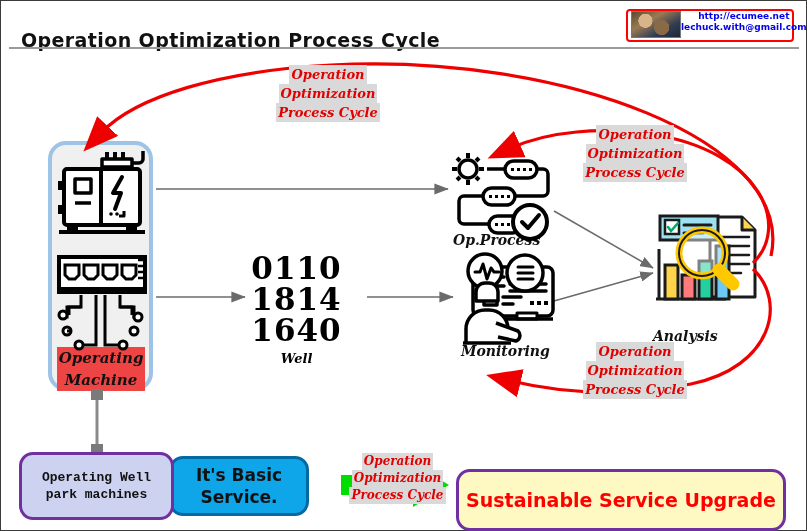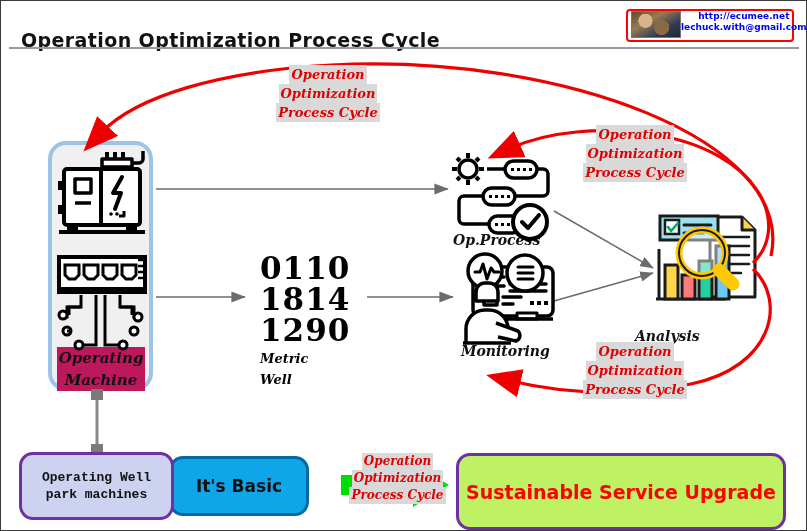--- a/index.html
+++ b/index.html
@@ -22,48 +22,48 @@
         radial-gradient(circle at 62% 62%, #8a6a46 0 22%, transparent 23%),
         linear-gradient(150deg,#5d4a33 0%,#9a7a52 35%,#2f3c54 70%,#1d2736 100%);}
   #brand-text{flex:1;text-align:center;color:#0000ee;font-family:"DejaVu Sans",sans-serif;
       font-size:9px;font-weight:bold;line-height:11px;}
 
   
   .machine-box{position:absolute;left:47px;top:140px;width:105px;height:250px;
       background:#f0f0f0;border:4px solid #9dc3e6;border-radius:18px;box-sizing:border-box;}
 
   .node-label{position:absolute;font-family:"DejaVu Serif",serif;font-style:italic;
-      font-weight:bold;color:#111;background:#be185d;white-space:nowrap;}
+      font-weight:bold;color:#111;background:#ef4444;white-space:nowrap;}
 
   
   .annot{position:absolute;font-family:"DejaVu Serif",serif;font-style:italic;font-weight:bold;
       color:#e00000;font-size:13px;line-height:19px;text-align:center;z-index:40;}
   .annot span{background:#d9d9d9;display:inline-block;padding:0 2px;}
 
   
   .bbox{position:absolute;box-sizing:border-box;display:flex;align-items:center;
         justify-content:center;text-align:center;border-radius:14px;}
   #goals-box{left:18px;top:451px;width:155px;height:68px;background:#ccd2f0;
       border:3px solid #7030a0;font-family:Liberation Mono, monospace;font-size:13px;
       font-weight:bold;color:#111;line-height:17px;z-index:6;}
   #basic-box{left:168px;top:455px;width:140px;height:60px;background:#0ea5e9;
       border:3px solid #0369a1;font-family:"DejaVu Sans",sans-serif;font-size:17px;
       font-weight:bold;color:#111;line-height:22px;z-index:5;}
-  #upgrade-box{left:455px;top:452px;width:330px;height:77px;background:#bef264;
+  #upgrade-box{left:455px;top:468px;width:330px;height:62px;background:#fef9c3;
       border:3px solid #7030a0;font-family:"DejaVu Sans",sans-serif;font-size:19px;
       font-weight:bold;color:#ff0000;z-index:5;}
 
   #green-arrow{position:absolute;left:340px;top:462px;width:110px;height:44px;z-index:4;}
   #flow-annot{position:absolute;left:344px;top:452px;width:105px;z-index:8;
       font-family:"DejaVu Serif",serif;font-style:italic;font-weight:bold;color:#e00000;
       font-size:12px;line-height:17px;text-align:center;}
   #flow-annot span{background:#d9d9d9;display:inline-block;padding:0 2px;}
 
   
-  #metric{position:absolute;left:259px;top:252px;width:115px;text-align:left;z-index:6;}
+  #metric{position:absolute;left:238px;top:252px;width:115px;text-align:center;z-index:6;}
   #metric .bits{font-family:"DejaVu Serif",serif;font-weight:bold;font-size:31px;
       line-height:31px;color:#000;letter-spacing:1px;}
   #metric .mlabel{font-family:"DejaVu Serif",serif;font-style:italic;font-weight:bold;
       font-size:13px;line-height:17px;color:#000;margin-top:4px;}
 
   svg.layer{position:absolute;left:0;top:0;width:807px;height:531px;overflow:visible;
       pointer-events:none;}
   #icon-layer{z-index:3;}
   #arrow-layer{z-index:2;}
   #red-layer{z-index:20;}
@@ -274,35 +274,34 @@
       <circle cx="701" cy="252" r="23" fill="#ffffff" fill-opacity="0.45" stroke="#ffc800" stroke-width="7"></circle>
       <circle cx="701" cy="252" r="23" fill="none" stroke="#1a1a1a" stroke-width="2"></circle>
       <path d="M718,269 l14,14" stroke="#ffc800" stroke-width="13" stroke-linecap="round"></path>
       <path d="M718,269 l14,14" stroke="#1a1a1a" stroke-width="2.5" fill="none" stroke-linecap="round" opacity="0"></path>
     </g>
   </svg>
 
   <div id="metric">
     <div class="bits">0110</div>
     <div class="bits">1814</div>
-    <div class="bits">1290</div>
-    <div class="mlabel">Metric</div>
+    <div class="bits">1640</div>
     <div class="mlabel">Well</div>
   </div>
 
   <div class="node-label" style="left:56px;top:346px;font-size:15px;line-height:22px;text-align:center;width:88px;">
     <div>Operating</div>
     <div>Machine</div>
   </div>
 
   <div class="node-label" style="left:452px;top:231px;font-size:14px;background:none;">Op.Process</div>
 
   <div class="node-label" style="left:460px;top:342px;font-size:14px;background:none;">Monitoring</div>
 
-  <div class="node-label" style="left:634px;top:327px;font-size:14px;background:none;">Analysis</div>
+  <div class="node-label" style="left:652px;top:327px;font-size:14px;background:none;">Analysis</div>
 
   <svg class="layer" id="red-layer">
     <defs>
       <marker id="rtip" markerWidth="11" markerHeight="9" refX="3" refY="4.5" orient="auto">
         <polygon points="0,0 11,4.5 0,9" fill="#ee0000"></polygon>
       </marker>
     </defs>
 
     <path d="M770,255 C795,140 560,52 330,64 C220,70 135,95 100,132" stroke="#ee0000" stroke-width="3.2" fill="none" marker-end="url(#rtip)"></path>
 
@@ -332,20 +331,21 @@
   <div class="bbox" id="goals-box">
     <div>
       <div>Operating Well</div>
       <div>park machines</div>
     </div>
   </div>
 
   <div class="bbox" id="basic-box">
     <div>
       <div>It's Basic</div>
+      <div>Service.</div>
     </div>
   </div>
 
   <svg id="green-arrow" viewBox="0 0 110 44">
     <path d="M0,12 L72,12 L72,0 L108,22 L72,44 L72,32 L0,32 Z" fill="#00dd00"></path>
   </svg>
 
   <div id="flow-annot">
     <div><span>Operation</span></div>
     <div><span>Optimization</span></div>

